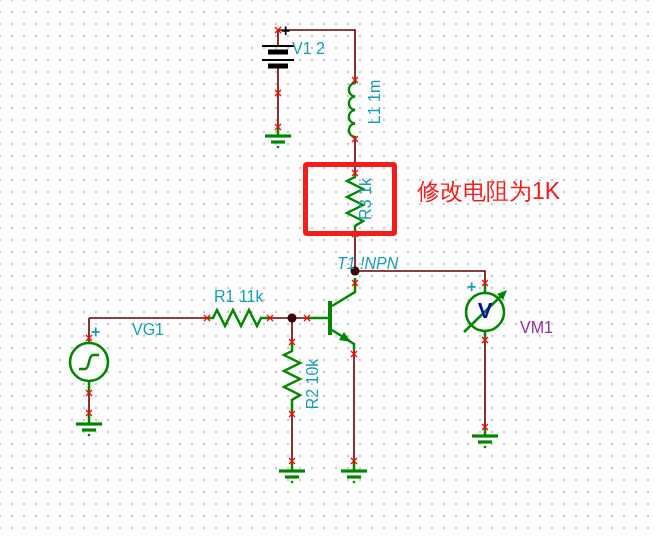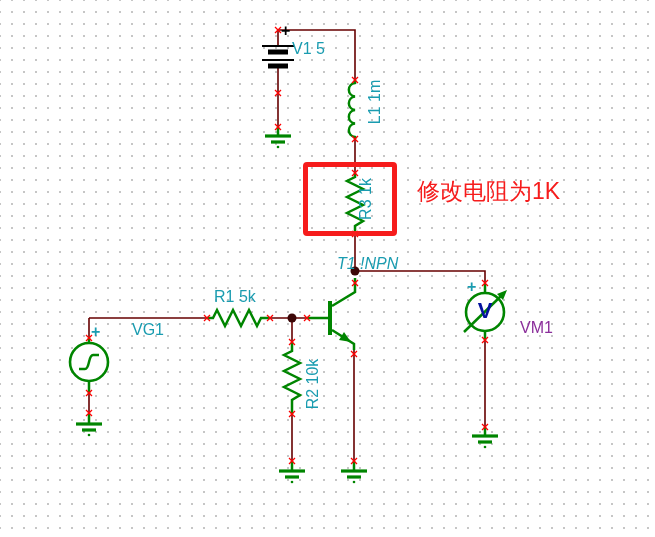--- a/index.html
+++ b/index.html
@@ -125,28 +125,28 @@
     </g>
 
     <g>
       <path class="pin" d="M275,27L281,33M275,33L281,27 M275,90L281,96M275,96L281,90 M275,124L281,130M275,130L281,124 M352,77L358,83M352,83L358,77 M352,136L358,142M352,142L358,136 M352,170L358,176M352,176L358,170 M352,231L358,237M352,237L358,231 M352,280L358,286M352,286L358,280 M351,351L357,357M351,357L357,351 M86,335L92,341M86,341L92,335 M86,390L92,396M86,396L92,390 M86,410L92,416M86,416L92,410 M204,315L210,321M204,321L210,315 M267,315L273,321M267,321L273,315 M304,315L310,321M304,321L310,315 M289,339L295,345M289,345L295,339 M289,411L295,417M289,417L295,411 M289,458L295,464M289,464L295,458 M351,458L357,464M351,464L357,458 M482,280L488,286M482,286L488,280 M482,337L488,343M482,343L488,337 M482,424L488,430M482,430L488,424"></path>
     </g>
   </svg>
 
   <div class="redbox"></div>
   <div class="annotation-text">修改电阻为1K</div>
 
-  <div class="lbl" style="left:292px; top:40px;">V1 5</div>
+  <div class="lbl" style="left:292px; top:40px;">V1 2</div>
   <div class="plus plus-black" style="left:281px; top:23px;">+</div>
 
   <div class="lbl lbl-rot" style="left:348px; top:93px; width:54px;">L1 1m</div>
   <div class="lbl lbl-rot" style="left:339px; top:190px; width:54px;">R3 1k</div>
 
   <div class="lbl" style="left:337px; top:255px;font-style:italic;">T1 !NPN</div>
-  <div class="lbl" style="left:214px; top:288px;">R1 5k</div>
+  <div class="lbl" style="left:214px; top:288px;">R1 11k</div>
 
   <div class="lbl" style="left:132px; top:321px;">VG1</div>
   <div class="plus" style="left:91px; top:324px;">+</div>
 
   <div class="lbl lbl-rot" style="left:283px; top:375px; width:60px;">R2 10k</div>
 
   <div class="lbl probe-lbl" style="left:508px; top:319px;">VM1</div>
   <div class="plus" style="left:467px; top:279px;">+</div>
   <div class="meter-v">V</div>
 

